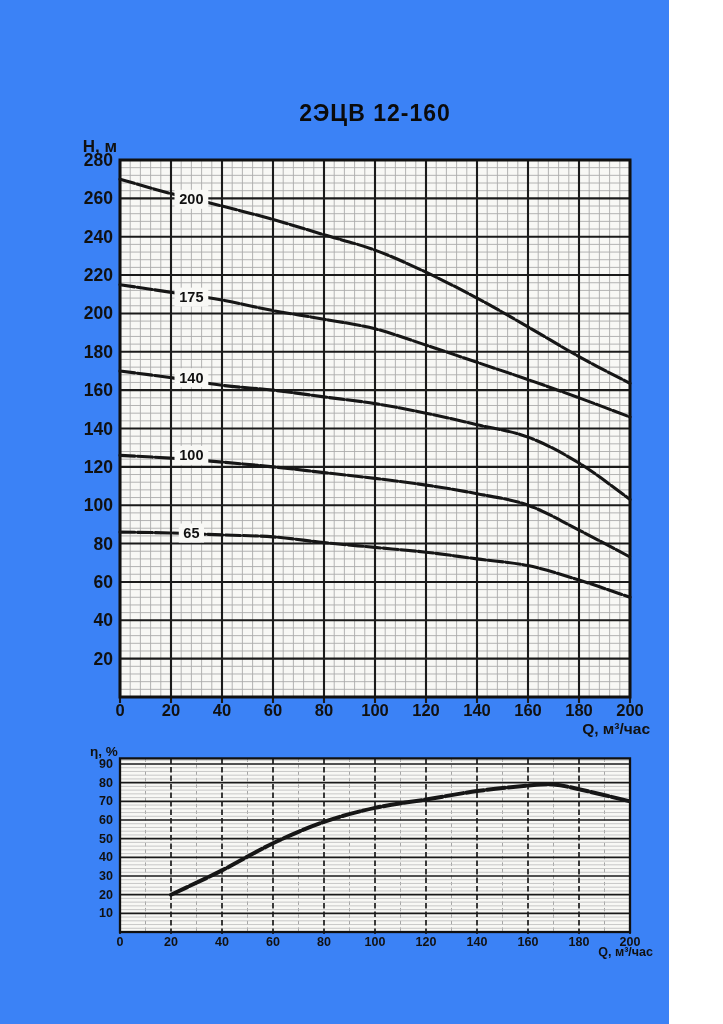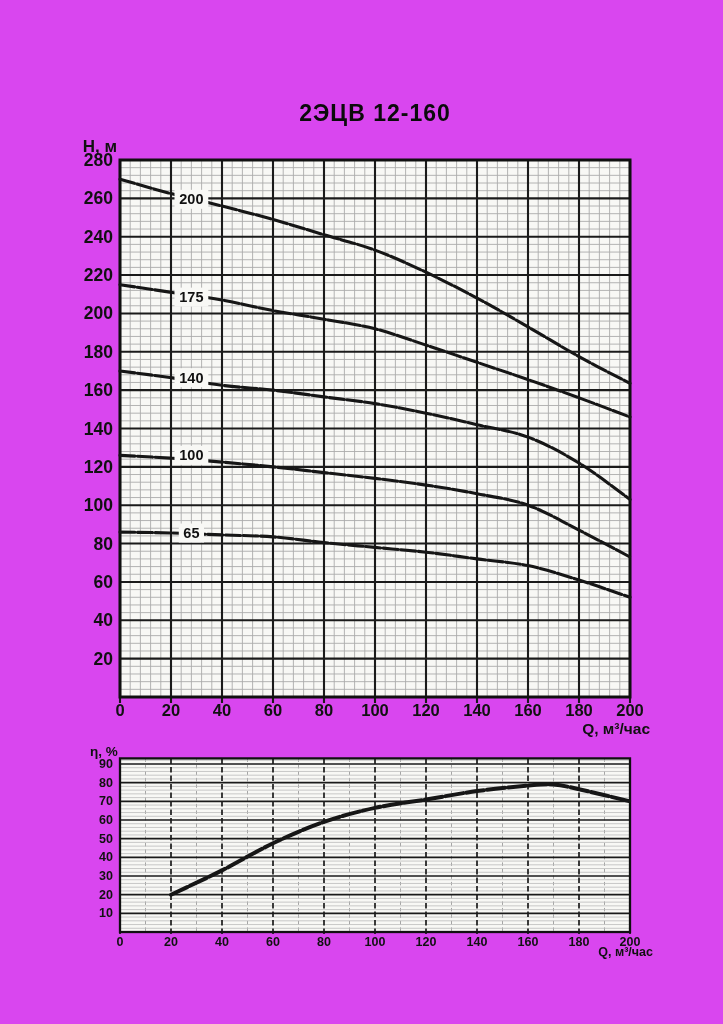--- a/index.html
+++ b/index.html
@@ -1,20 +1,20 @@
 <!DOCTYPE html>
 <html><head>
 <meta charset="utf-8">
 <style>
   html,body{margin:0;padding:0;}
   body{background:#ffffff;}
   .page{
     position:relative;
-    width:723px;height:1024px;
-    background:#d946ef;
+    width:669px;height:1024px;
+    background:#3b82f6;
     overflow:hidden;
     font-family:"Liberation Sans","DejaVu Sans",sans-serif;
   }
   .chart-title{
     position:absolute;
     left:120px;top:100px;width:510px;
     text-align:center;
     font-size:23px;
     font-weight:bold;
     letter-spacing:1px;

